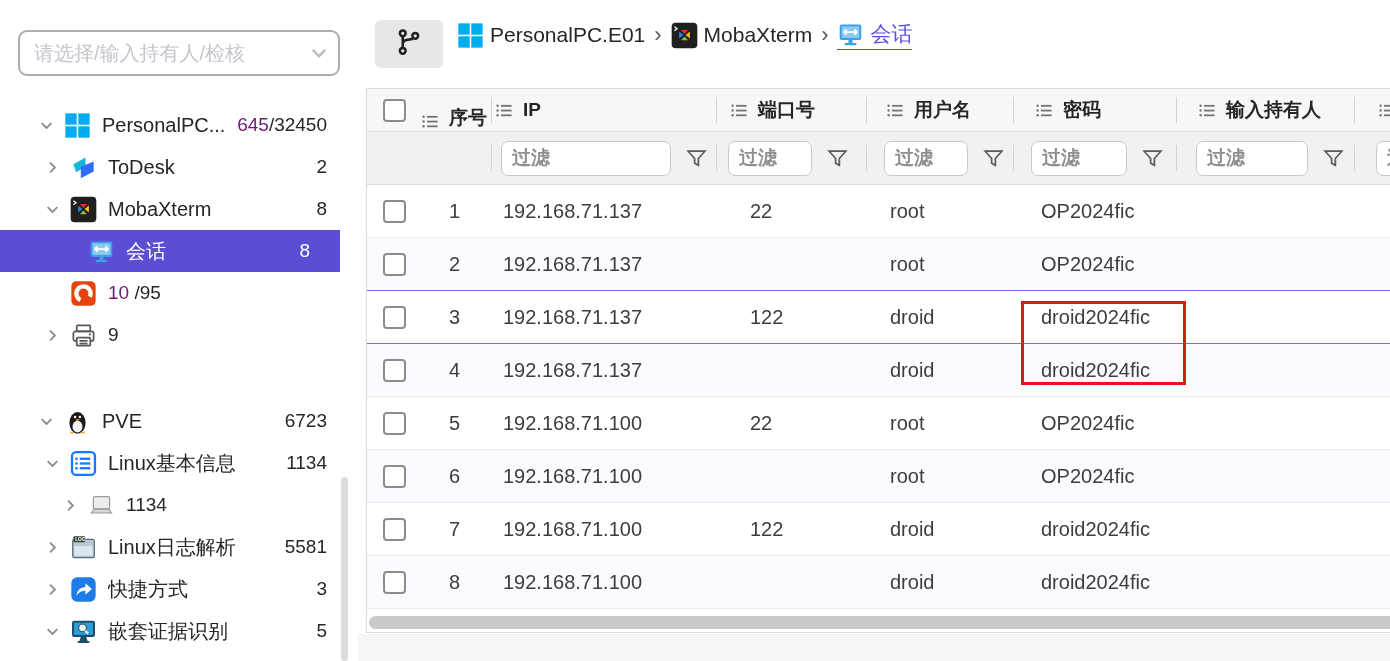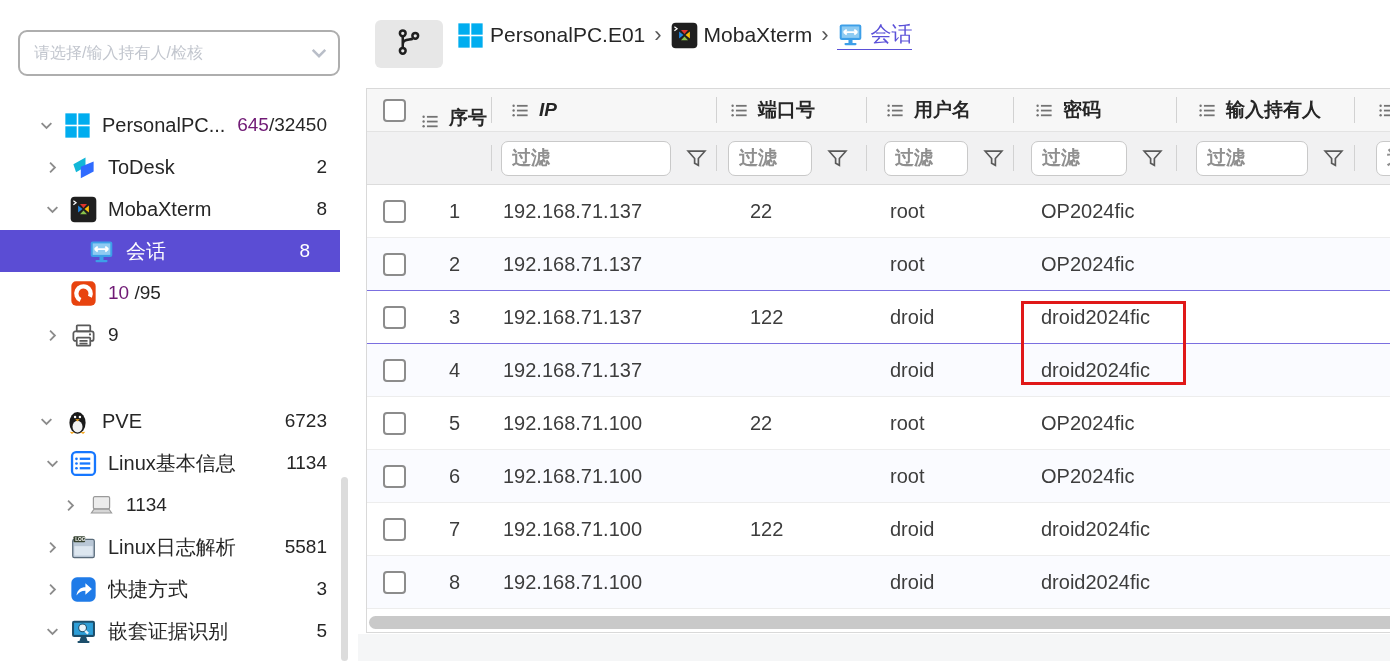--- a/index.html
+++ b/index.html
@@ -3,21 +3,21 @@
 <meta charset="utf-8">
 <style>
   * { margin:0; padding:0; box-sizing:border-box; }
   html,body { width:1390px; height:661px; overflow:hidden; background:#fff;
     font-family:"Liberation Sans", sans-serif; color:#262626; }
 
   
   .sidebar { position:absolute; left:0; top:0; width:357px; height:661px; background:#fff; }
   .searchbox { margin:30px 0 0 18px; width:322px; height:46px; border:2px solid #aeaeae;
     border-radius:9px; display:flex; align-items:center; background:#fff; }
-  .searchbox input { flex:1; border:none; outline:none; font-size:16px; padding:0 4px 0 14px;
+  .searchbox input { flex:1; border:none; outline:none; font-size:20px; padding:0 4px 0 14px;
     color:#555; background:transparent; font-family:inherit; min-width:0; }
   .searchbox input::placeholder { color:#c2c6ce; }
   .searchbox .sb-chev { width:30px; flex:0 0 30px; display:flex; align-items:center; }
 
   .tree { margin-top:28px; }
   .titem { height:42px; display:flex; align-items:center; font-size:20px; cursor:default; }
   .titem .chev { width:20px; flex:0 0 20px; display:flex; align-items:center; justify-content:center; }
   .titem .ticon { width:27px; height:27px; flex:0 0 27px; margin:0 11px 0 8px; display:flex;
     align-items:center; justify-content:center; }
   .titem .ticon svg { width:100%; height:100%; }
@@ -377,21 +377,21 @@
               <circle cx="2.2" cy="8" r="1"></circle>
               <circle cx="2.2" cy="12" r="1"></circle>
               <rect x="5" y="3.3" width="9" height="1.5"></rect>
               <rect x="5" y="7.3" width="9" height="1.5"></rect>
               <rect x="5" y="11.3" width="9" height="1.5"></rect>
             </g>
           </svg>
         </span>
         <span>序号</span>
       </div>
-      <div class="cell hcell div-l" style="width: 225px; flex: 0 0 225px; padding-left: 20px; font-style: italic;">
+      <div class="cell hcell div-l" style="width: 225px; flex: 0 0 225px; padding-left: 4px;">
         <span class="licon">
           <svg width="19" height="19" viewBox="0 0 16 16">
             <g fill="#737373">
               <circle cx="2.2" cy="4" r="1"></circle>
               <circle cx="2.2" cy="8" r="1"></circle>
               <circle cx="2.2" cy="12" r="1"></circle>
               <rect x="5" y="3.3" width="9" height="1.5"></rect>
               <rect x="5" y="7.3" width="9" height="1.5"></rect>
               <rect x="5" y="11.3" width="9" height="1.5"></rect>
             </g>

